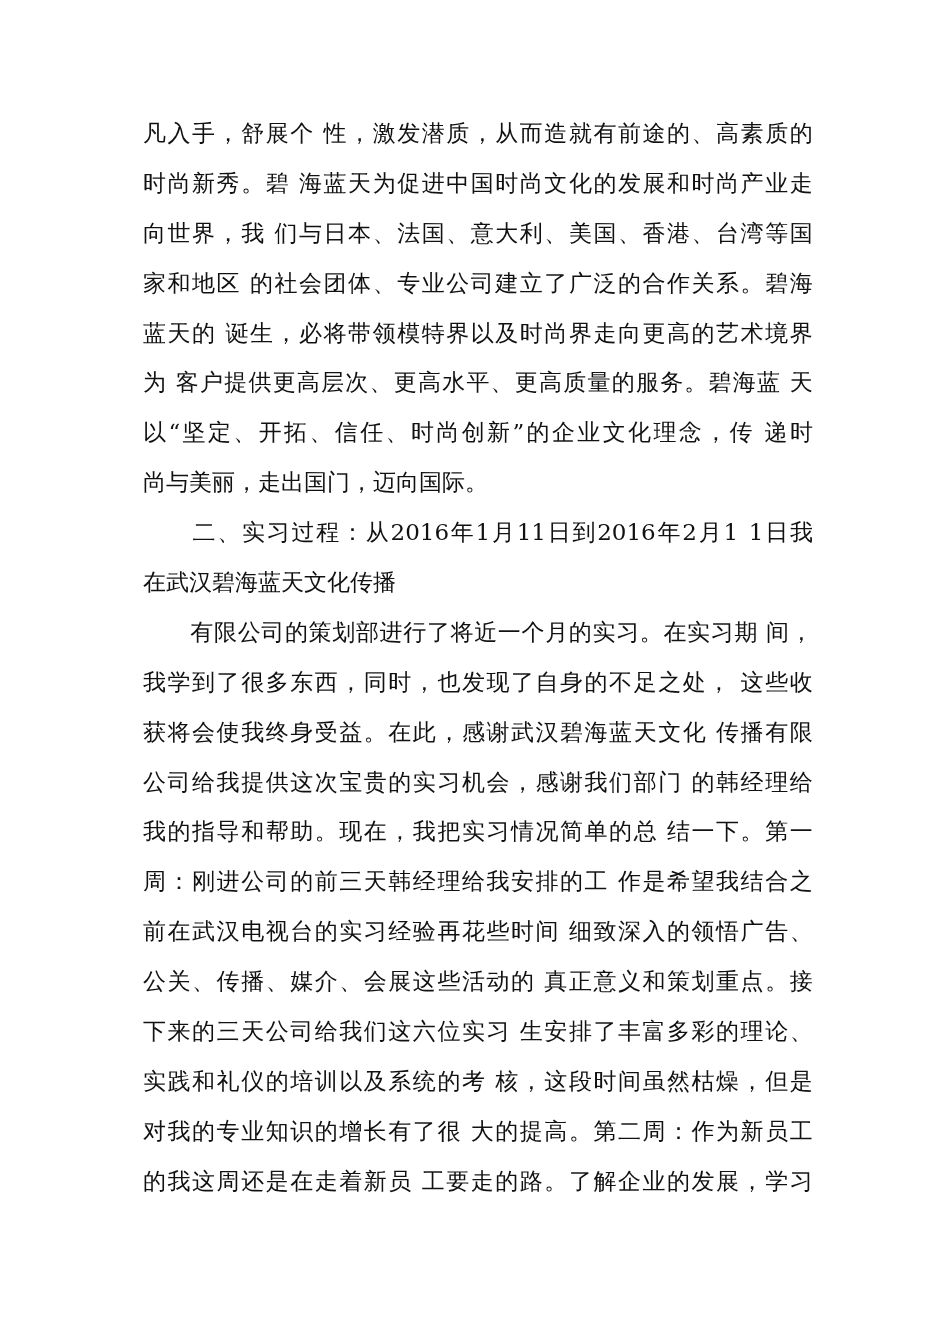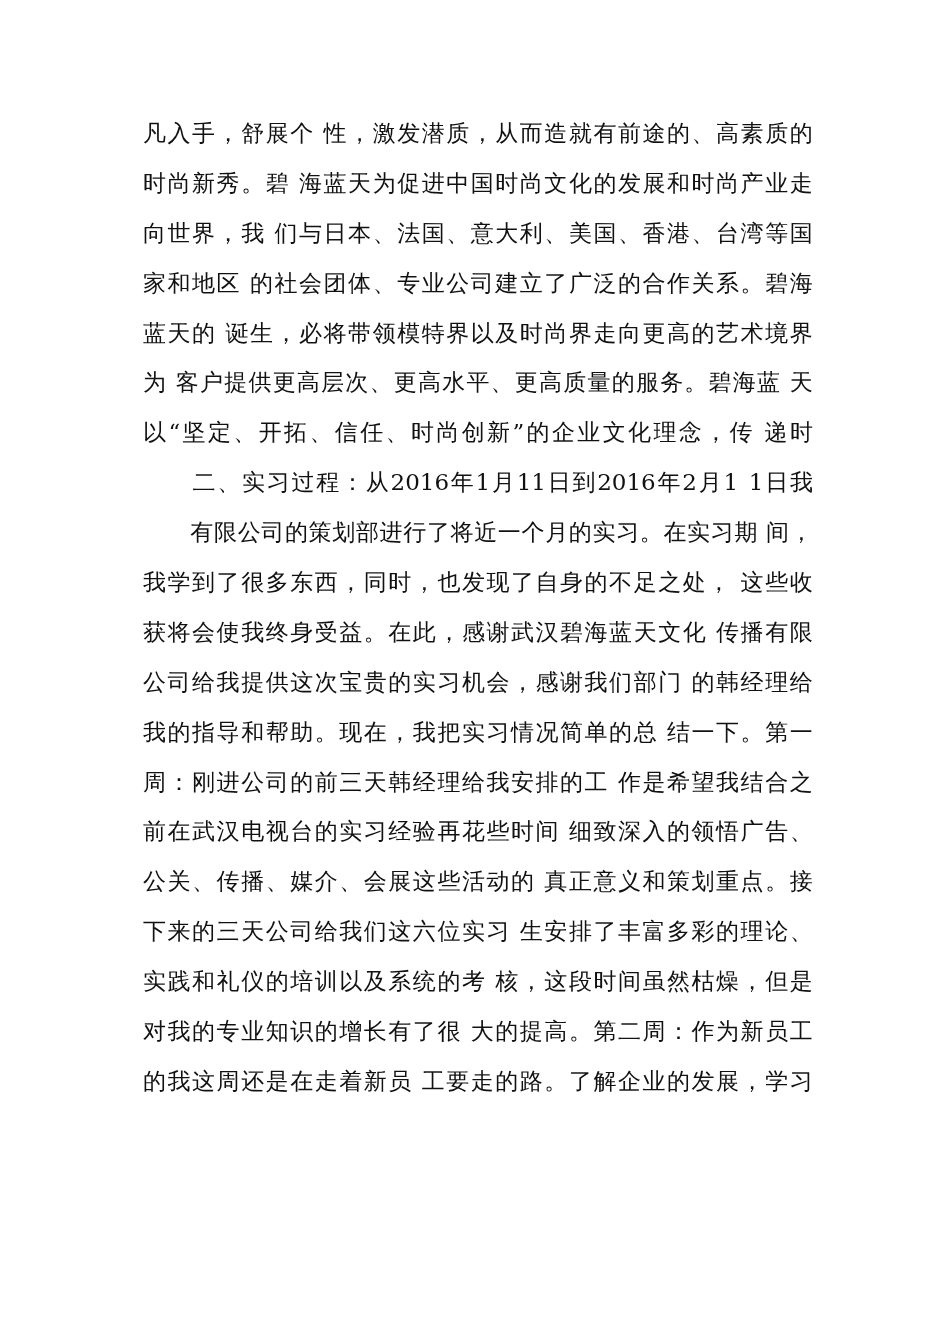--- a/index.html
+++ b/index.html
@@ -20,21 +20,23 @@
 <body>
 
 <div class="page">
   <div class="line"><span class="ch">凡</span><span class="ch">入</span><span class="ch">手</span><span class="ch">，</span><span class="ch">舒</span><span class="ch">展</span><span class="ch">个</span><span class="ch">&nbsp;</span><span class="ch">性</span><span class="ch">，</span><span class="ch">激</span><span class="ch">发</span><span class="ch">潜</span><span class="ch">质</span><span class="ch">，</span><span class="ch">从</span><span class="ch">而</span><span class="ch">造</span><span class="ch">就</span><span class="ch">有</span><span class="ch">前</span><span class="ch">途</span><span class="ch">的</span><span class="ch">、</span><span class="ch">高</span><span class="ch">素</span><span class="ch">质</span><span class="ch">的</span></div>
   <div class="line"><span class="ch">时</span><span class="ch">尚</span><span class="ch">新</span><span class="ch">秀</span><span class="ch">。</span><span class="ch">碧</span><span class="ch">&nbsp;</span><span class="ch">海</span><span class="ch">蓝</span><span class="ch">天</span><span class="ch">为</span><span class="ch">促</span><span class="ch">进</span><span class="ch">中</span><span class="ch">国</span><span class="ch">时</span><span class="ch">尚</span><span class="ch">文</span><span class="ch">化</span><span class="ch">的</span><span class="ch">发</span><span class="ch">展</span><span class="ch">和</span><span class="ch">时</span><span class="ch">尚</span><span class="ch">产</span><span class="ch">业</span><span class="ch">走</span></div>
   <div class="line"><span class="ch">向</span><span class="ch">世</span><span class="ch">界</span><span class="ch">，</span><span class="ch">我</span><span class="ch">&nbsp;</span><span class="ch">们</span><span class="ch">与</span><span class="ch">日</span><span class="ch">本</span><span class="ch">、</span><span class="ch">法</span><span class="ch">国</span><span class="ch">、</span><span class="ch">意</span><span class="ch">大</span><span class="ch">利</span><span class="ch">、</span><span class="ch">美</span><span class="ch">国</span><span class="ch">、</span><span class="ch">香</span><span class="ch">港</span><span class="ch">、</span><span class="ch">台</span><span class="ch">湾</span><span class="ch">等</span><span class="ch">国</span></div>
   <div class="line"><span class="ch">家</span><span class="ch">和</span><span class="ch">地</span><span class="ch">区</span><span class="ch">&nbsp;</span><span class="ch">的</span><span class="ch">社</span><span class="ch">会</span><span class="ch">团</span><span class="ch">体</span><span class="ch">、</span><span class="ch">专</span><span class="ch">业</span><span class="ch">公</span><span class="ch">司</span><span class="ch">建</span><span class="ch">立</span><span class="ch">了</span><span class="ch">广</span><span class="ch">泛</span><span class="ch">的</span><span class="ch">合</span><span class="ch">作</span><span class="ch">关</span><span class="ch">系</span><span class="ch">。</span><span class="ch">碧</span><span class="ch">海</span></div>
   <div class="line"><span class="ch">蓝</span><span class="ch">天</span><span class="ch">的</span><span class="ch">&nbsp;</span><span class="ch">诞</span><span class="ch">生</span><span class="ch">，</span><span class="ch">必</span><span class="ch">将</span><span class="ch">带</span><span class="ch">领</span><span class="ch">模</span><span class="ch">特</span><span class="ch">界</span><span class="ch">以</span><span class="ch">及</span><span class="ch">时</span><span class="ch">尚</span><span class="ch">界</span><span class="ch">走</span><span class="ch">向</span><span class="ch">更</span><span class="ch">高</span><span class="ch">的</span><span class="ch">艺</span><span class="ch">术</span><span class="ch">境</span><span class="ch">界</span></div>
   <div class="line"><span class="ch">为</span><span class="ch">&nbsp;</span><span class="ch">客</span><span class="ch">户</span><span class="ch">提</span><span class="ch">供</span><span class="ch">更</span><span class="ch">高</span><span class="ch">层</span><span class="ch">次</span><span class="ch">、</span><span class="ch">更</span><span class="ch">高</span><span class="ch">水</span><span class="ch">平</span><span class="ch">、</span><span class="ch">更</span><span class="ch">高</span><span class="ch">质</span><span class="ch">量</span><span class="ch">的</span><span class="ch">服</span><span class="ch">务</span><span class="ch">。</span><span class="ch">碧</span><span class="ch">海</span><span class="ch">蓝</span><span class="ch">&nbsp;</span><span class="ch">天</span></div>
   <div class="line"><span class="ch">以</span><span class="ch">“</span><span class="ch">坚</span><span class="ch">定</span><span class="ch">、</span><span class="ch">开</span><span class="ch">拓</span><span class="ch">、</span><span class="ch">信</span><span class="ch">任</span><span class="ch">、</span><span class="ch">时</span><span class="ch">尚</span><span class="ch">创</span><span class="ch">新</span><span class="ch">”</span><span class="ch">的</span><span class="ch">企</span><span class="ch">业</span><span class="ch">文</span><span class="ch">化</span><span class="ch">理</span><span class="ch">念</span><span class="ch">，</span><span class="ch">传</span><span class="ch">&nbsp;</span><span class="ch">递</span><span class="ch">时</span></div>
+  <div class="line last">尚与美丽，走出国门，迈向国际。</div>
   <div class="line"><span class="ch">　</span><span class="ch">　</span><span class="ch">二</span><span class="ch">、</span><span class="ch">实</span><span class="ch">习</span><span class="ch">过</span><span class="ch">程</span><span class="ch">：</span><span class="ch">从</span><span class="ch">2016</span><span class="ch">年</span><span class="ch">1</span><span class="ch">月</span><span class="ch">11</span><span class="ch">日</span><span class="ch">到</span><span class="ch">2016</span><span class="ch">年</span><span class="ch">2</span><span class="ch">月</span><span class="ch">1</span><span class="ch">&nbsp;</span><span class="ch">1</span><span class="ch">日</span><span class="ch">我</span></div>
+  <div class="line last">在武汉碧海蓝天文化传播</div>
   <div class="line"><span class="ch">　</span><span class="ch">　</span><span class="ch">有</span><span class="ch">限</span><span class="ch">公</span><span class="ch">司</span><span class="ch">的</span><span class="ch">策</span><span class="ch">划</span><span class="ch">部</span><span class="ch">进</span><span class="ch">行</span><span class="ch">了</span><span class="ch">将</span><span class="ch">近</span><span class="ch">一</span><span class="ch">个</span><span class="ch">月</span><span class="ch">的</span><span class="ch">实</span><span class="ch">习</span><span class="ch">。</span><span class="ch">在</span><span class="ch">实</span><span class="ch">习</span><span class="ch">期</span><span class="ch">&nbsp;</span><span class="ch">间</span><span class="ch">，</span></div>
   <div class="line"><span class="ch">我</span><span class="ch">学</span><span class="ch">到</span><span class="ch">了</span><span class="ch">很</span><span class="ch">多</span><span class="ch">东</span><span class="ch">西</span><span class="ch">，</span><span class="ch">同</span><span class="ch">时</span><span class="ch">，</span><span class="ch">也</span><span class="ch">发</span><span class="ch">现</span><span class="ch">了</span><span class="ch">自</span><span class="ch">身</span><span class="ch">的</span><span class="ch">不</span><span class="ch">足</span><span class="ch">之</span><span class="ch">处</span><span class="ch">，</span><span class="ch">&nbsp;</span><span class="ch">这</span><span class="ch">些</span><span class="ch">收</span></div>
   <div class="line"><span class="ch">获</span><span class="ch">将</span><span class="ch">会</span><span class="ch">使</span><span class="ch">我</span><span class="ch">终</span><span class="ch">身</span><span class="ch">受</span><span class="ch">益</span><span class="ch">。</span><span class="ch">在</span><span class="ch">此</span><span class="ch">，</span><span class="ch">感</span><span class="ch">谢</span><span class="ch">武</span><span class="ch">汉</span><span class="ch">碧</span><span class="ch">海</span><span class="ch">蓝</span><span class="ch">天</span><span class="ch">文</span><span class="ch">化</span><span class="ch">&nbsp;</span><span class="ch">传</span><span class="ch">播</span><span class="ch">有</span><span class="ch">限</span></div>
   <div class="line"><span class="ch">公</span><span class="ch">司</span><span class="ch">给</span><span class="ch">我</span><span class="ch">提</span><span class="ch">供</span><span class="ch">这</span><span class="ch">次</span><span class="ch">宝</span><span class="ch">贵</span><span class="ch">的</span><span class="ch">实</span><span class="ch">习</span><span class="ch">机</span><span class="ch">会</span><span class="ch">，</span><span class="ch">感</span><span class="ch">谢</span><span class="ch">我</span><span class="ch">们</span><span class="ch">部</span><span class="ch">门</span><span class="ch">&nbsp;</span><span class="ch">的</span><span class="ch">韩</span><span class="ch">经</span><span class="ch">理</span><span class="ch">给</span></div>
   <div class="line"><span class="ch">我</span><span class="ch">的</span><span class="ch">指</span><span class="ch">导</span><span class="ch">和</span><span class="ch">帮</span><span class="ch">助</span><span class="ch">。</span><span class="ch">现</span><span class="ch">在</span><span class="ch">，</span><span class="ch">我</span><span class="ch">把</span><span class="ch">实</span><span class="ch">习</span><span class="ch">情</span><span class="ch">况</span><span class="ch">简</span><span class="ch">单</span><span class="ch">的</span><span class="ch">总</span><span class="ch">&nbsp;</span><span class="ch">结</span><span class="ch">一</span><span class="ch">下</span><span class="ch">。</span><span class="ch">第</span><span class="ch">一</span></div>
   <div class="line"><span class="ch">周</span><span class="ch">：</span><span class="ch">刚</span><span class="ch">进</span><span class="ch">公</span><span class="ch">司</span><span class="ch">的</span><span class="ch">前</span><span class="ch">三</span><span class="ch">天</span><span class="ch">韩</span><span class="ch">经</span><span class="ch">理</span><span class="ch">给</span><span class="ch">我</span><span class="ch">安</span><span class="ch">排</span><span class="ch">的</span><span class="ch">工</span><span class="ch">&nbsp;</span><span class="ch">作</span><span class="ch">是</span><span class="ch">希</span><span class="ch">望</span><span class="ch">我</span><span class="ch">结</span><span class="ch">合</span><span class="ch">之</span></div>
   <div class="line"><span class="ch">前</span><span class="ch">在</span><span class="ch">武</span><span class="ch">汉</span><span class="ch">电</span><span class="ch">视</span><span class="ch">台</span><span class="ch">的</span><span class="ch">实</span><span class="ch">习</span><span class="ch">经</span><span class="ch">验</span><span class="ch">再</span><span class="ch">花</span><span class="ch">些</span><span class="ch">时</span><span class="ch">间</span><span class="ch">&nbsp;</span><span class="ch">细</span><span class="ch">致</span><span class="ch">深</span><span class="ch">入</span><span class="ch">的</span><span class="ch">领</span><span class="ch">悟</span><span class="ch">广</span><span class="ch">告</span><span class="ch">、</span></div>
   <div class="line"><span class="ch">公</span><span class="ch">关</span><span class="ch">、</span><span class="ch">传</span><span class="ch">播</span><span class="ch">、</span><span class="ch">媒</span><span class="ch">介</span><span class="ch">、</span><span class="ch">会</span><span class="ch">展</span><span class="ch">这</span><span class="ch">些</span><span class="ch">活</span><span class="ch">动</span><span class="ch">的</span><span class="ch">&nbsp;</span><span class="ch">真</span><span class="ch">正</span><span class="ch">意</span><span class="ch">义</span><span class="ch">和</span><span class="ch">策</span><span class="ch">划</span><span class="ch">重</span><span class="ch">点</span><span class="ch">。</span><span class="ch">接</span></div>
   <div class="line"><span class="ch">下</span><span class="ch">来</span><span class="ch">的</span><span class="ch">三</span><span class="ch">天</span><span class="ch">公</span><span class="ch">司</span><span class="ch">给</span><span class="ch">我</span><span class="ch">们</span><span class="ch">这</span><span class="ch">六</span><span class="ch">位</span><span class="ch">实</span><span class="ch">习</span><span class="ch">&nbsp;</span><span class="ch">生</span><span class="ch">安</span><span class="ch">排</span><span class="ch">了</span><span class="ch">丰</span><span class="ch">富</span><span class="ch">多</span><span class="ch">彩</span><span class="ch">的</span><span class="ch">理</span><span class="ch">论</span><span class="ch">、</span></div>
   <div class="line"><span class="ch">实</span><span class="ch">践</span><span class="ch">和</span><span class="ch">礼</span><span class="ch">仪</span><span class="ch">的</span><span class="ch">培</span><span class="ch">训</span><span class="ch">以</span><span class="ch">及</span><span class="ch">系</span><span class="ch">统</span><span class="ch">的</span><span class="ch">考</span><span class="ch">&nbsp;</span><span class="ch">核</span><span class="ch">，</span><span class="ch">这</span><span class="ch">段</span><span class="ch">时</span><span class="ch">间</span><span class="ch">虽</span><span class="ch">然</span><span class="ch">枯</span><span class="ch">燥</span><span class="ch">，</span><span class="ch">但</span><span class="ch">是</span></div>

